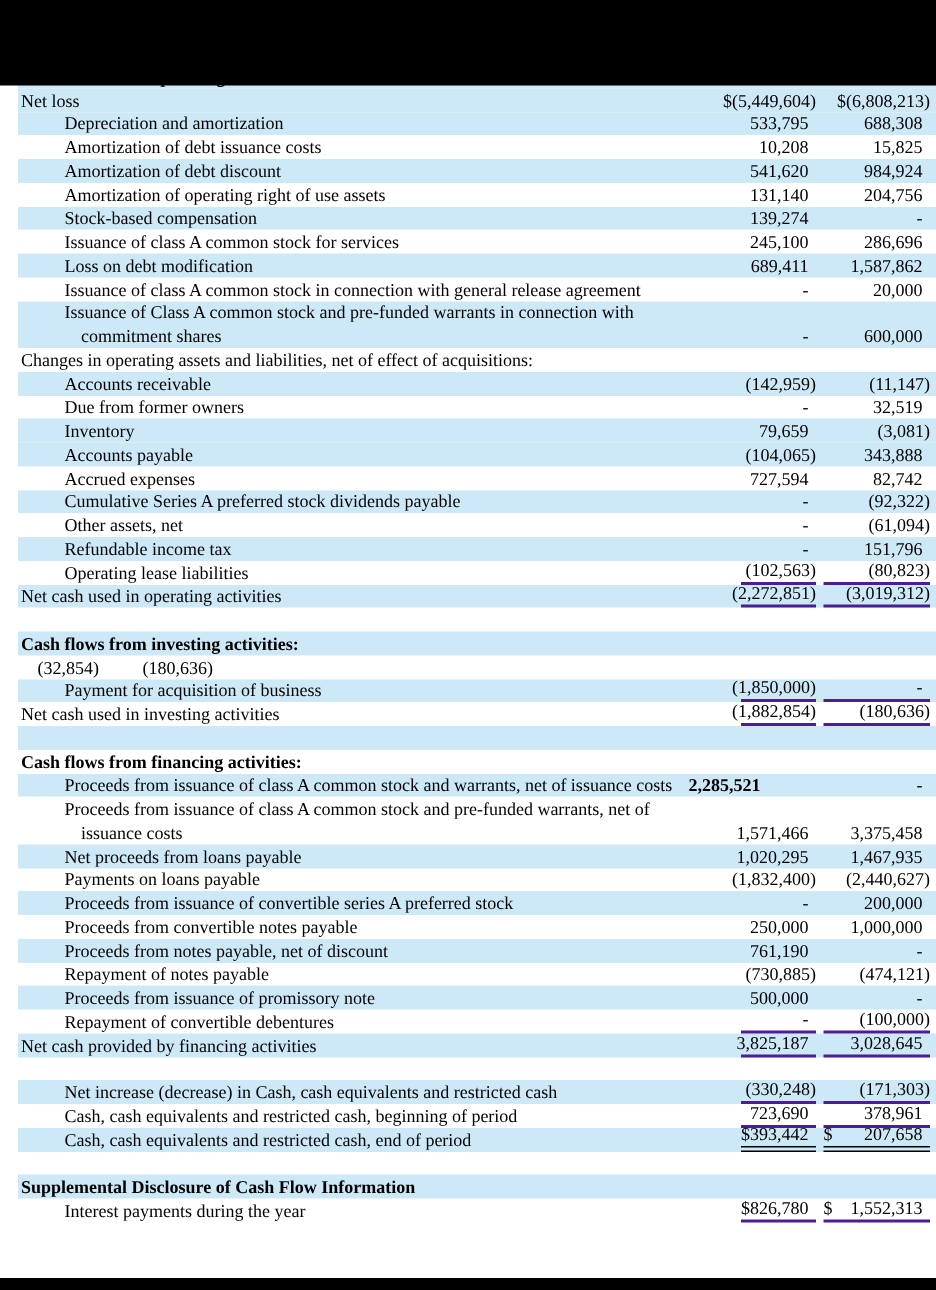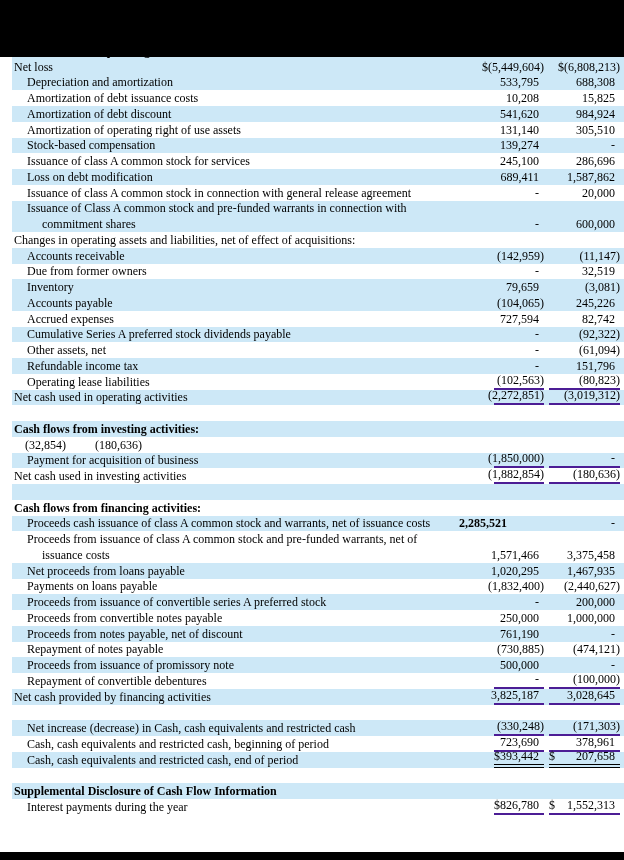--- a/index.html
+++ b/index.html
@@ -32,22 +32,22 @@
   }
   .row.shaded{background:#cde8f7;}
   .label{
     flex:1 1 auto;
     white-space:nowrap;
     overflow:hidden;
     line-height:14px;
     padding-bottom:1px;
   }
   .ind0{padding-left:2px;}
-  .ind1{padding-left:15px;}
-  .ind2{padding-left:30px;}
+  .ind1{padding-left:31px;}
+  .ind2{padding-left:42px;}
   .bold{font-weight:bold;}
   .val{
     box-sizing:border-box;
     display:flex;
     justify-content:flex-end;
     align-items:flex-end;
     white-space:nowrap;
     line-height:14px;
     padding-bottom:1px;
     overflow:visible;
@@ -105,21 +105,21 @@
         <div class="val v2 pad">
           <span>984,924</span>
         </div>
       </div>
       <div class="row">
         <div class="label ind1">Amortization of operating right of use assets</div>
         <div class="val v1 pad">
           <span>131,140</span>
         </div>
         <div class="val v2 pad">
-          <span>305,510</span>
+          <span>204,756</span>
         </div>
       </div>
       <div class="row shaded">
         <div class="label ind1">Stock-based compensation</div>
         <div class="val v1 pad">
           <span>139,274</span>
         </div>
         <div class="val v2 pad">
           <span>-</span>
         </div>
@@ -196,21 +196,21 @@
         <div class="val v2">
           <span>(3,081)</span>
         </div>
       </div>
       <div class="row shaded">
         <div class="label ind1">Accounts payable</div>
         <div class="val v1">
           <span>(104,065)</span>
         </div>
         <div class="val v2 pad">
-          <span>245,226</span>
+          <span>343,888</span>
         </div>
       </div>
       <div class="row">
         <div class="label ind1">Accrued expenses</div>
         <div class="val v1 pad">
           <span>727,594</span>
         </div>
         <div class="val v2 pad">
           <span>82,742</span>
         </div>
@@ -292,21 +292,21 @@
           <span>(180,636)</span>
         </div>
       </div>
       <div class="row shaded"></div>
       <div class="row">
         <div class="label ind0 bold">Cash flows from financing activities:</div>
         <div class="val v1"></div>
         <div class="val v2"></div>
       </div>
       <div class="row shaded">
-        <div class="label ind1">Proceeds cash issuance of class A common stock and warrants, net of issuance costs</div>
+        <div class="label ind1">Proceeds from issuance of class A common stock and warrants, net of issuance costs</div>
         <div class="val v1 pad shift1">
           <span>2,285,521</span>
         </div>
         <div class="val v2 pad">
           <span>-</span>
         </div>
       </div>
       <div class="row">
         <div class="label ind1">Proceeds from issuance of class A common stock and pre-funded warrants, net of</div>
         <div class="val v1"></div>

